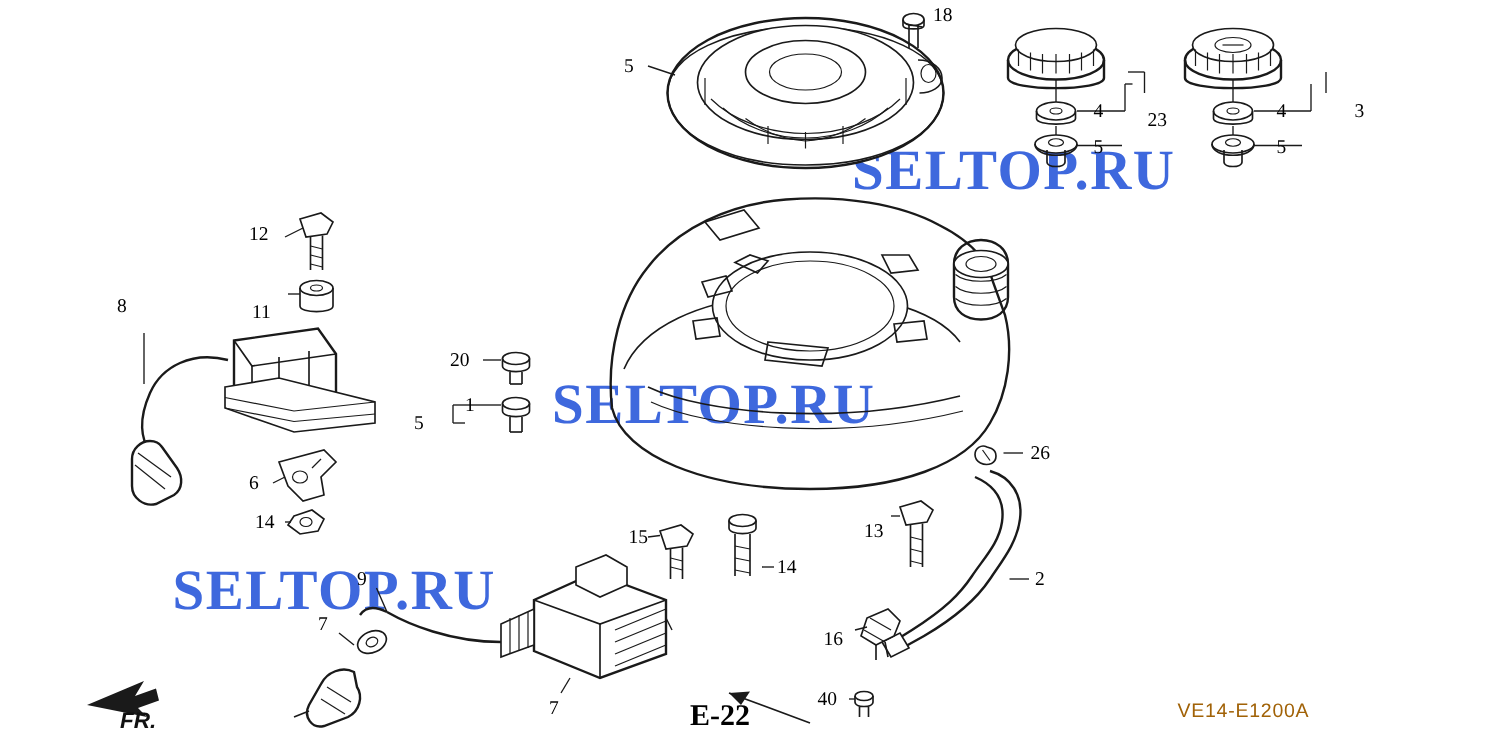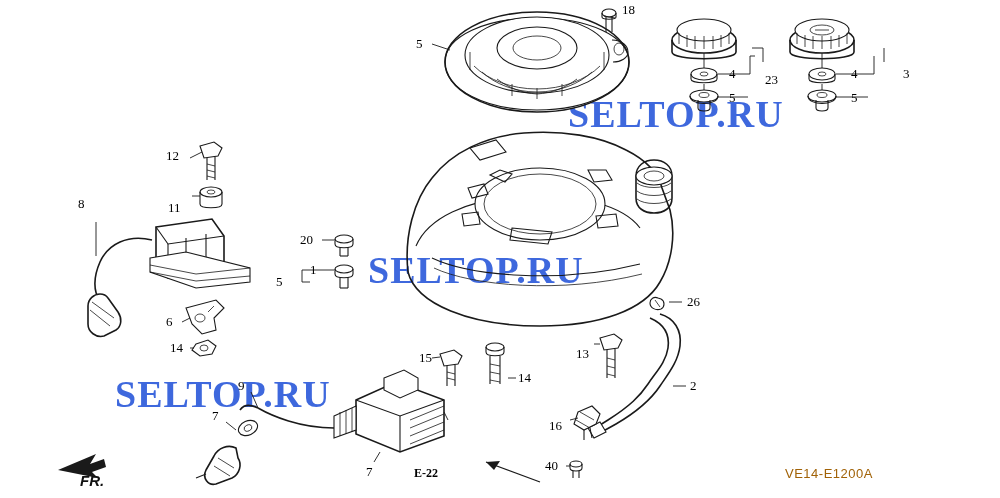--- a/index.html
+++ b/index.html
@@ -413,18 +413,18 @@
 
   <div class="lbl" style="left:419px; top:350px;">15</div>
   <div class="lbl" style="left:518px; top:370px;">14</div>
   <div class="lbl" style="left:576px; top:346px;">13</div>
 
   <div class="lbl" style="left:687px; top:294px;">26</div>
   <div class="lbl" style="left:690px; top:378px;">2</div>
   <div class="lbl" style="left:549px; top:418px;">16</div>
   <div class="lbl" style="left:545px; top:458px;">40</div>
 
-  <div class="lbl b" style="left:414px; top:466px; font-size:12px;">E-22</div>
+  <div class="lbl b" style="left:460px; top:466px; font-size:20px;">E-22</div>
 
   <div class="code" style="left:785px; top:466px;">VE14-E1200A</div>
 
   <div class="fr" style="left:80px; top:472px;">FR.</div>
 </div>
 
 </body></html>

